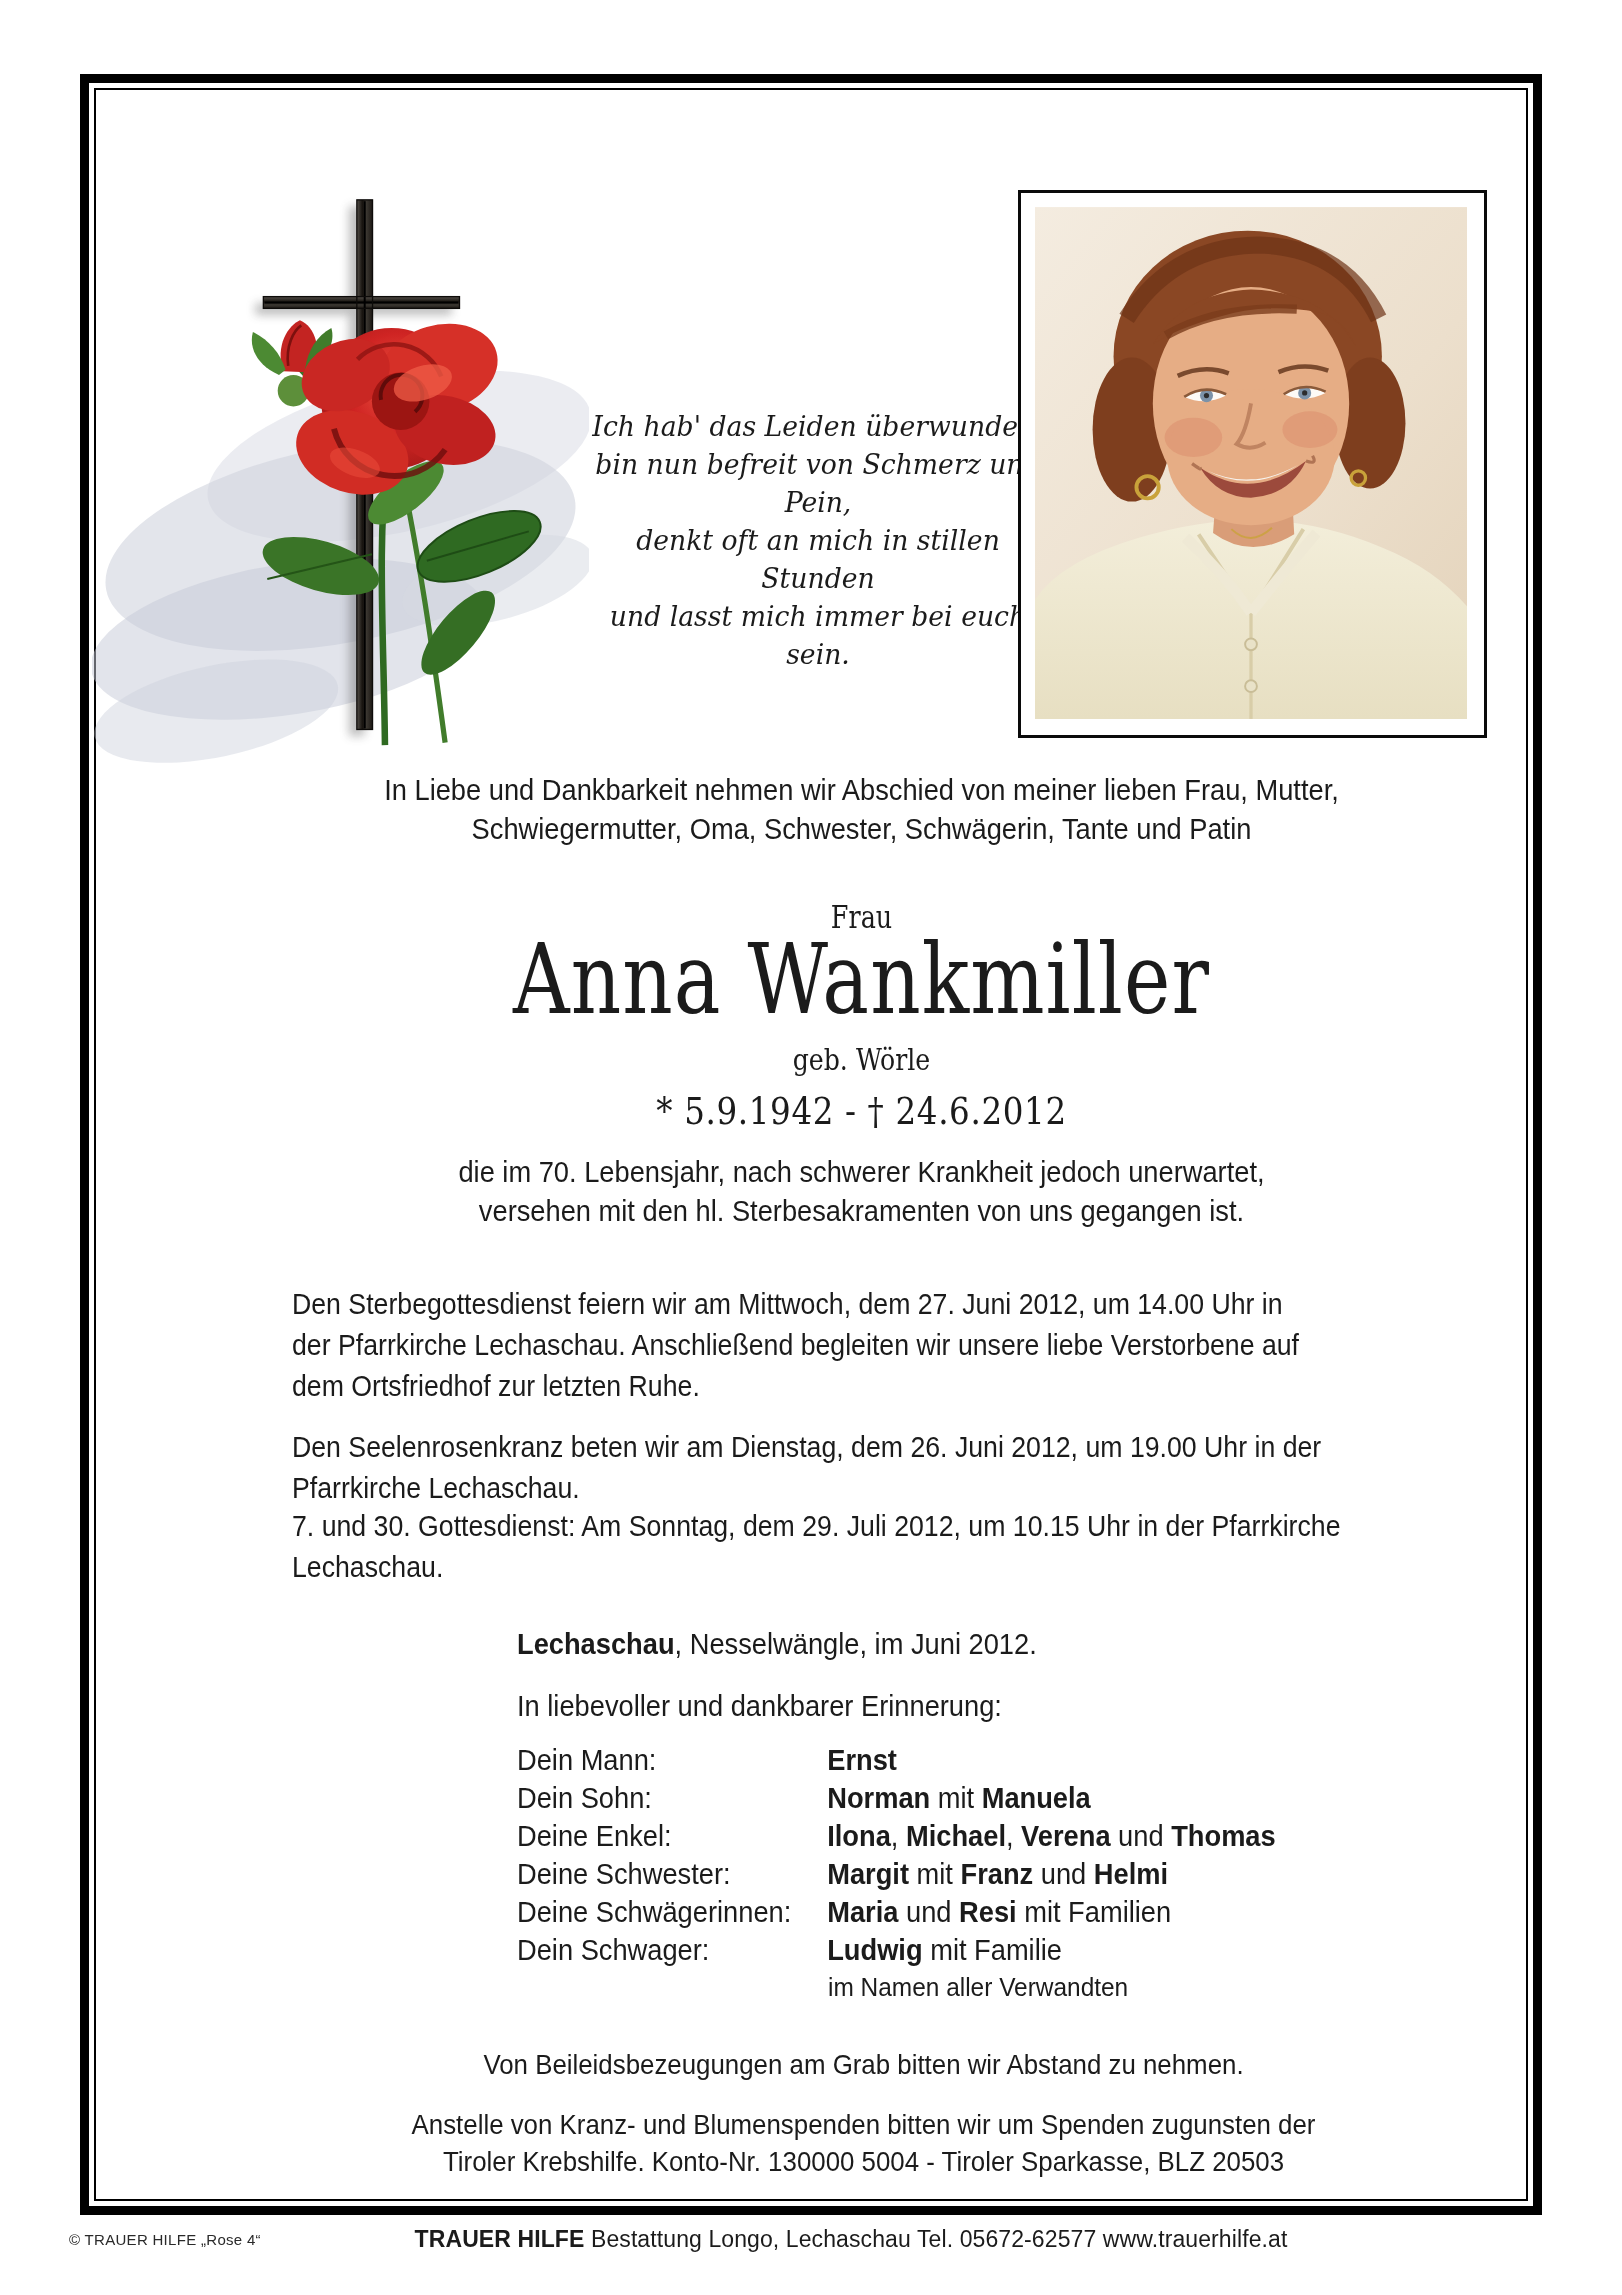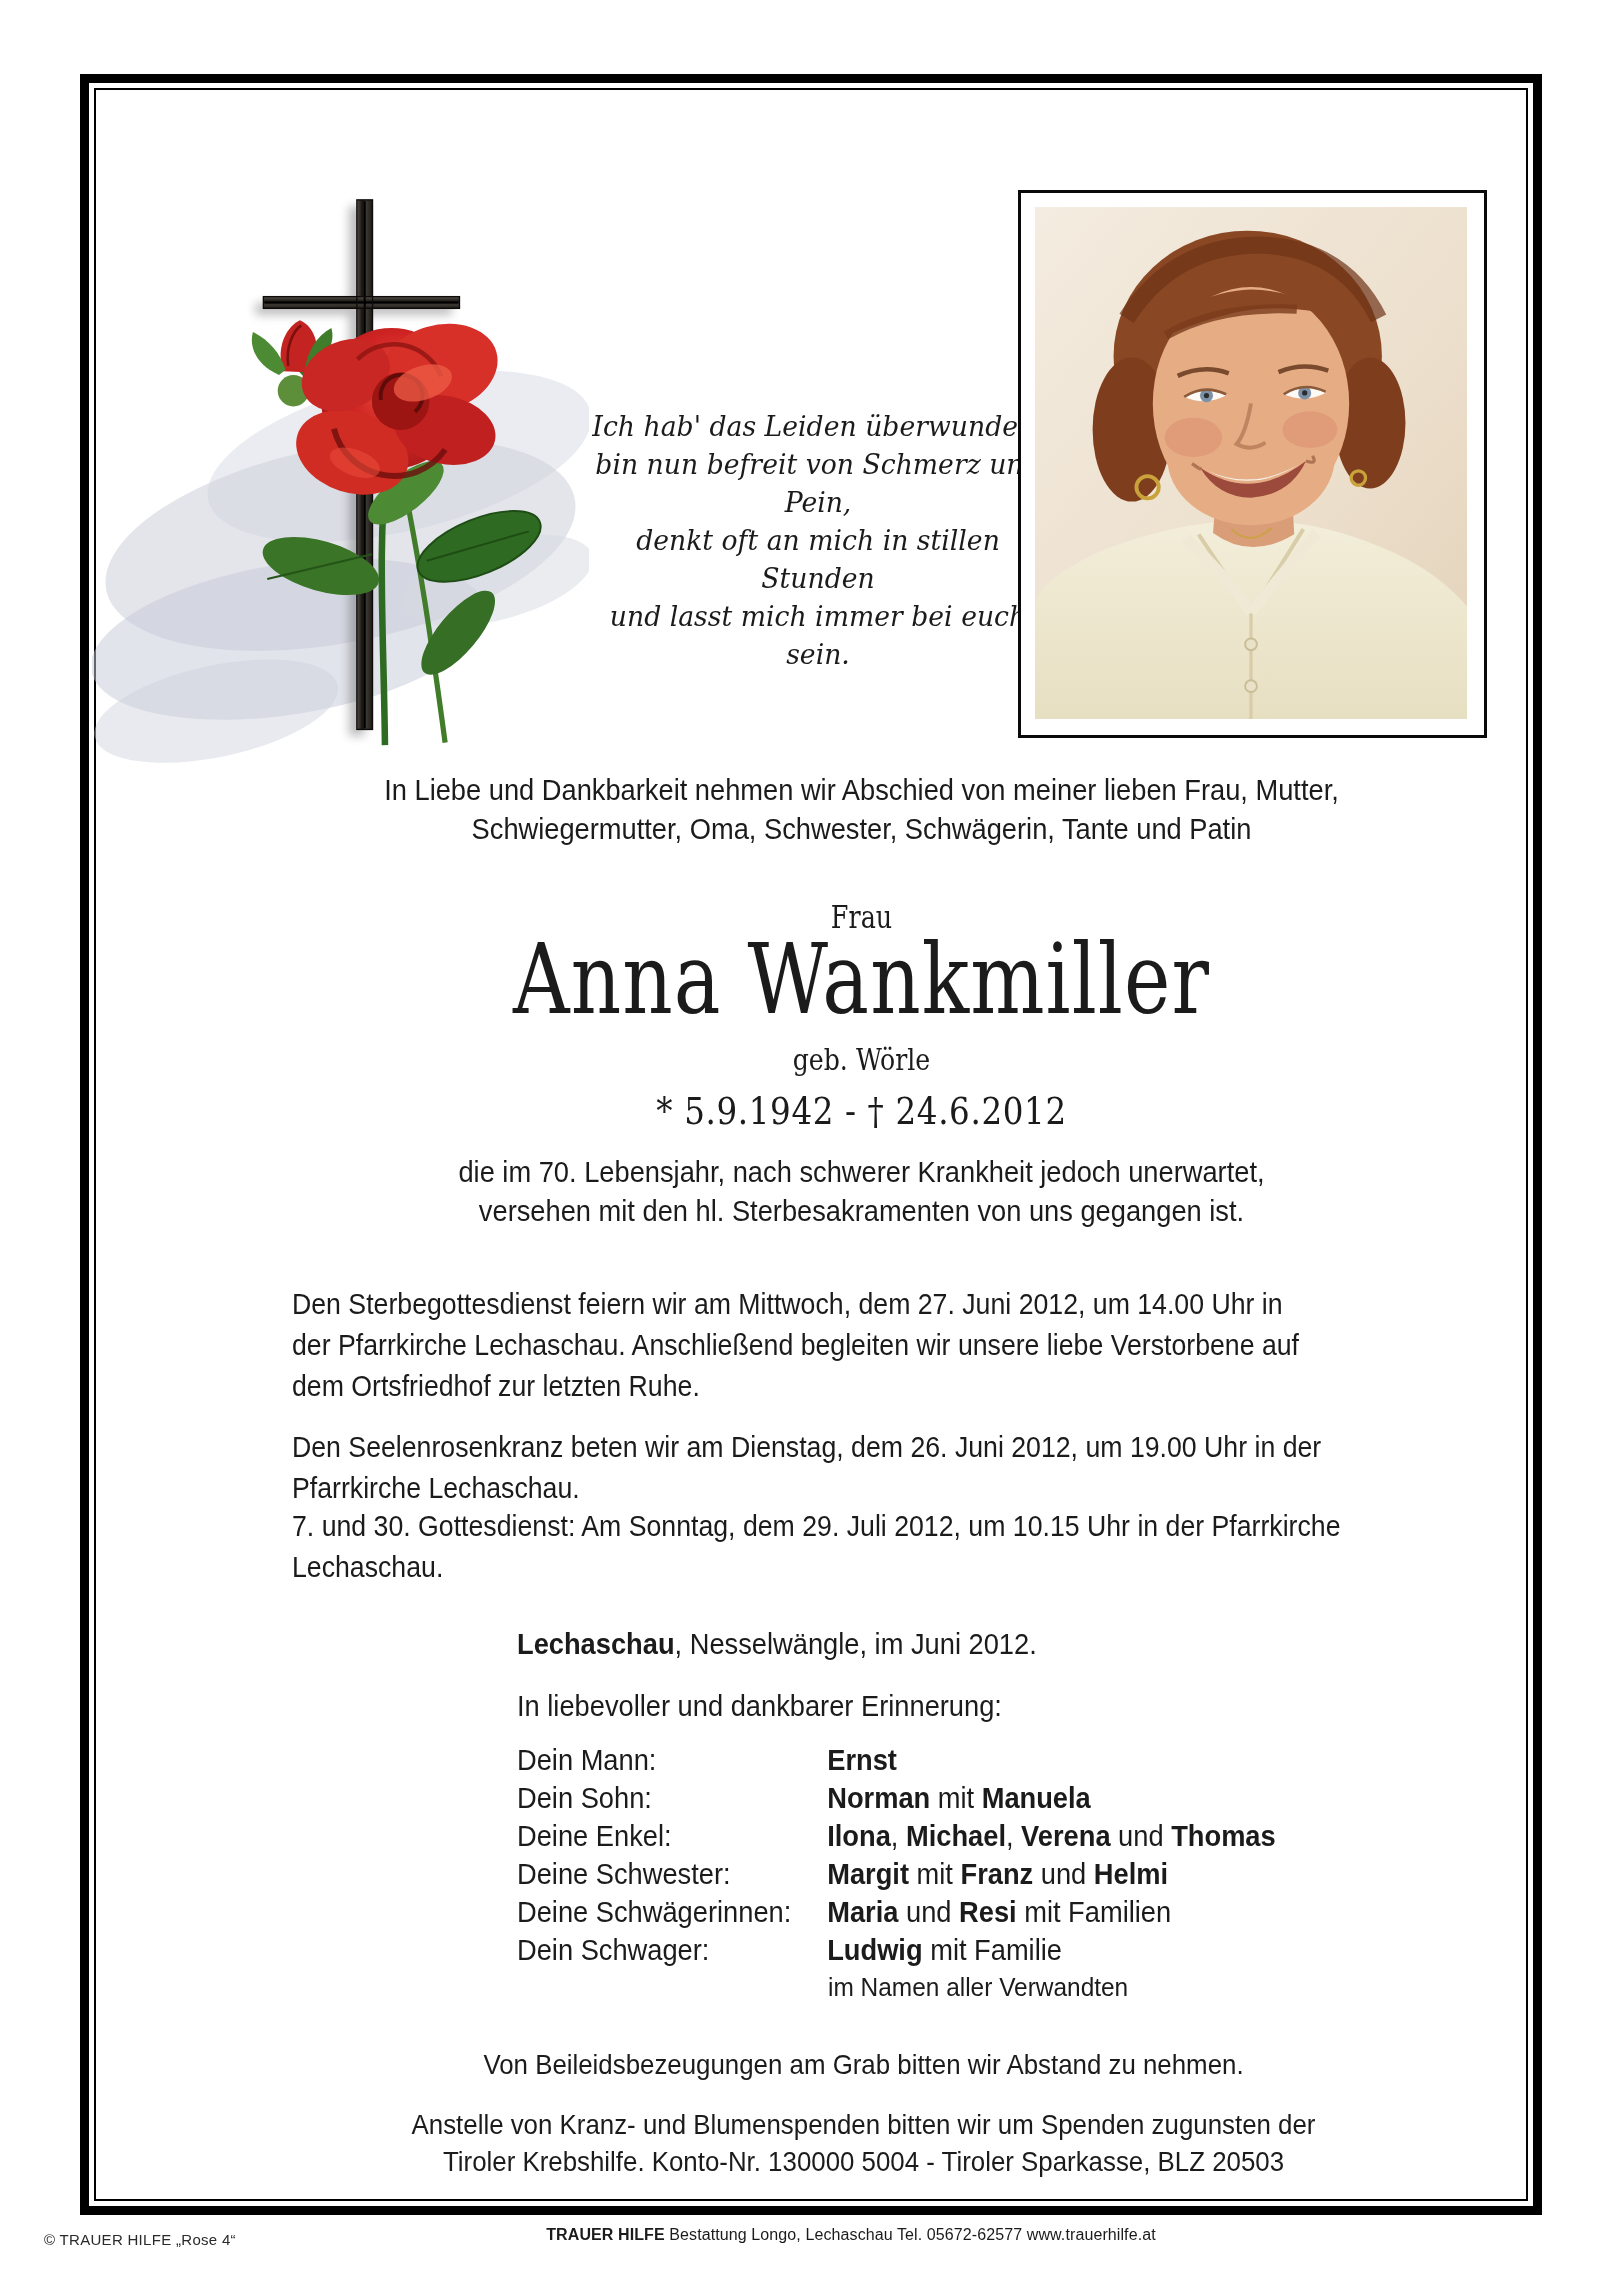--- a/index.html
+++ b/index.html
@@ -23,21 +23,21 @@
   .salutation{font-size:31px;transform:scaleX(.82);transform-origin:center top;}
   .name{font-size:98px;line-height:110px;letter-spacing:1.3px;white-space:nowrap;transform:scaleX(.8);transform-origin:center top;}
   .maiden{font-size:30px;transform:scaleX(.84);transform-origin:center top;}
   .dates{font-size:37px;transform:scaleX(.88);transform-origin:center top;letter-spacing:0.7px;}
   .frow{display:flex;font-size:29px;line-height:38px;}
   .flabel{width:330px;flex:none;}
   .fvalue{flex:1;}
   .namen{font-size:26px;}
   .note1{font-size:27.5px;line-height:37px;}
   .foot-small{font-size:15px;color:#2a2a2a;letter-spacing:0.3px;}
-  .foot-center{font-size:16px;letter-spacing:0.1px;}
+  .foot-center{font-size:23px;letter-spacing:0.1px;}
   .photo-frame{border:3.9px solid #0a0a0a;background:#ffffff;padding:14.4px;box-sizing:border-box;}
   svg{display:block;}
 </style>
 </head>
 <body>
 
 <div class="abs frame">
   <div class="frame-inner"></div>
 </div>
 
@@ -259,15 +259,15 @@
     </div>
   </div>
 <div class="abs namen cnd-l" style="left:828px;top:1972px;width:589px;transform:scaleX(.94);">im Namen aller Verwandten</div>
 
 <div class="abs center note1 cnd-c" style="left:294px;top:2046px;width:1139px;">Von Beileidsbezeugungen am Grab bitten wir Abstand zu nehmen.</div>
 <div class="abs center note1 cnd-c" style="left:294px;top:2106px;width:1139px;">
     <div>Anstelle von Kranz- und Blumenspenden bitten wir um Spenden zugunsten der</div>
     <div>Tiroler Krebshilfe. Konto-Nr. 130000 5004 - Tiroler Sparkasse, BLZ 20503</div>
   </div>
 
-<div class="abs foot-small" style="left:44px;top:2231px;">© TRAUER HILFE „Rose 4“</div>
+<div class="abs foot-small" style="left:69px;top:2231px;">© TRAUER HILFE „Rose 4“</div>
 <div class="abs center foot-center" style="left:79px;top:2226px;width:1544px;"><span class="b">TRAUER HILFE</span><span> Bestattung Longo, Lechaschau Tel. 05672-62577 www.trauerhilfe.at</span></div>
 
 
 </body></html>

